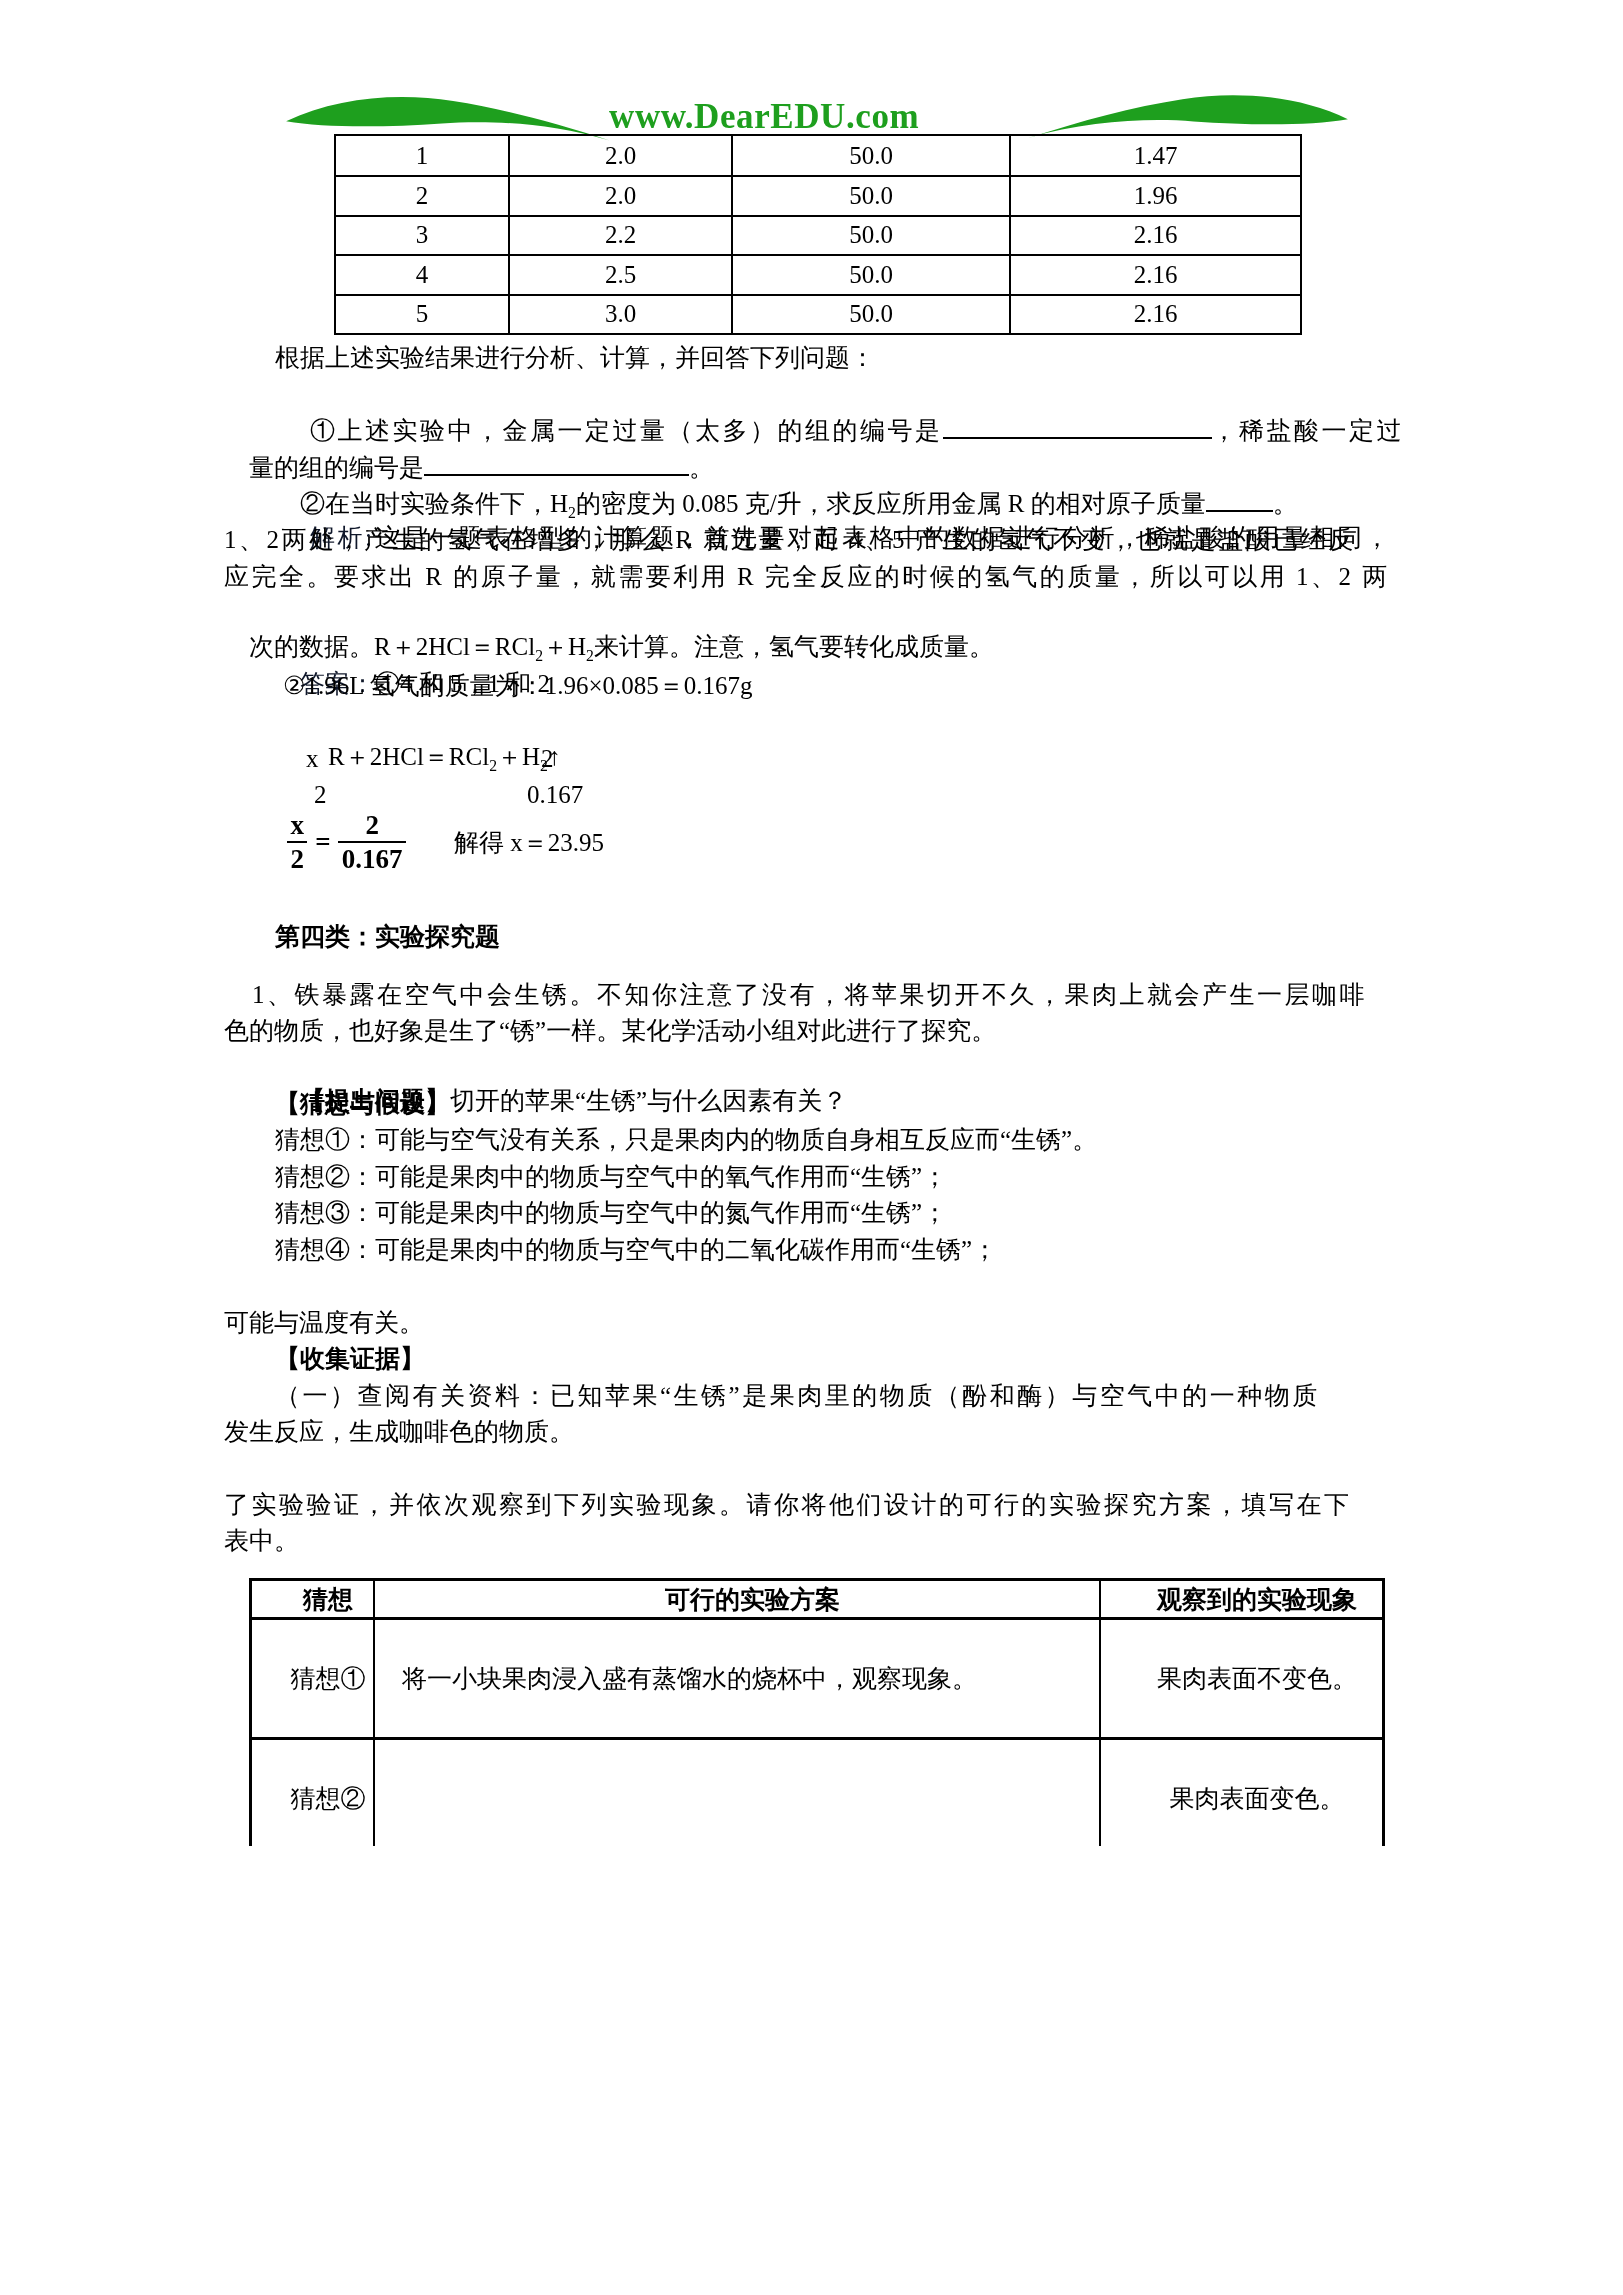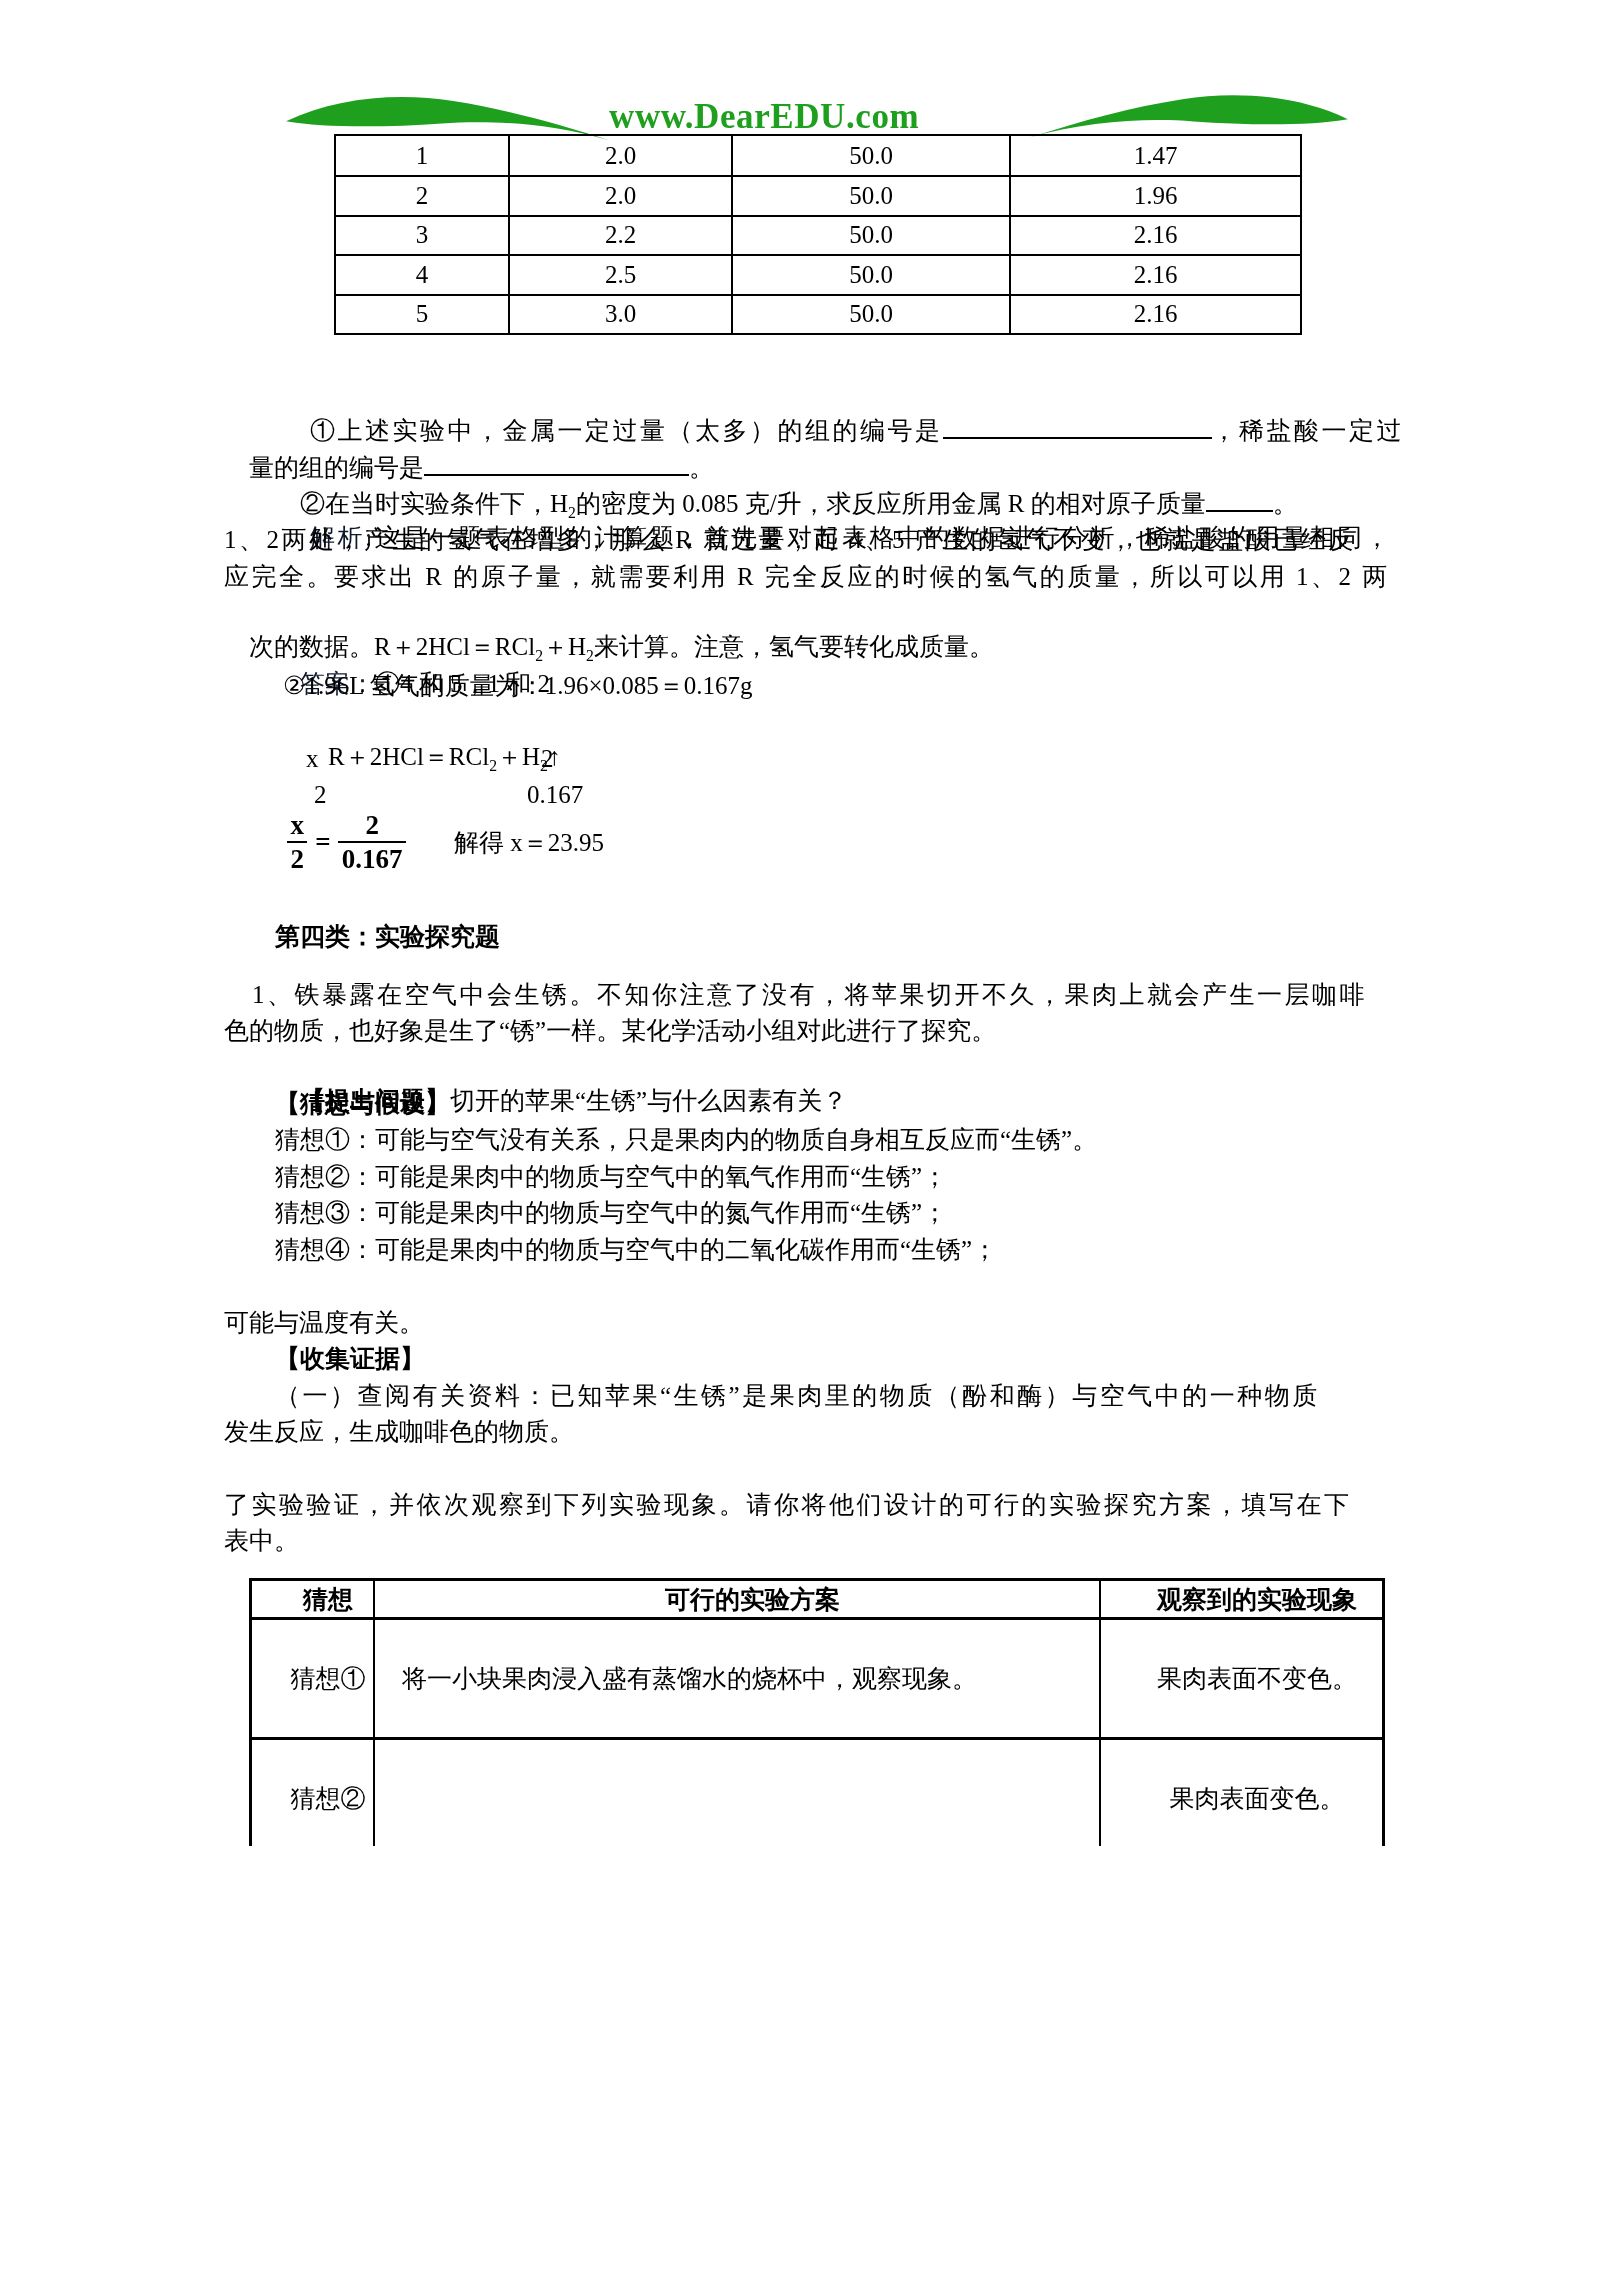--- a/index.html
+++ b/index.html
@@ -74,20 +74,21 @@
     <div class="c">4</div>
     <div class="c">2.5</div>
     <div class="c">50.0</div>
     <div class="c">2.16</div>
     <div class="c">5</div>
     <div class="c">3.0</div>
     <div class="c">50.0</div>
     <div class="c">2.16</div>
   </div>
 
+  <div class="line" style="left:275px;top:341px">根据上述实验结果进行分析、计算，并回答下列问题：</div>
 
   <div class="line j" style="left:275px;top:377px">
     <span>①上述实验中，金属一定过量（太多）的组的编号是</span><span class="blank" style="width:269px"></span><span>，稀盐酸一定过</span>
   </div>
 
   <div class="line" style="left:224px;top:414px">
     <span>量的组的编号是</span><span class="blank" style="width:265px"></span><span>。</span>
   </div>
 
   <div class="line" style="left:275px;top:450px">

